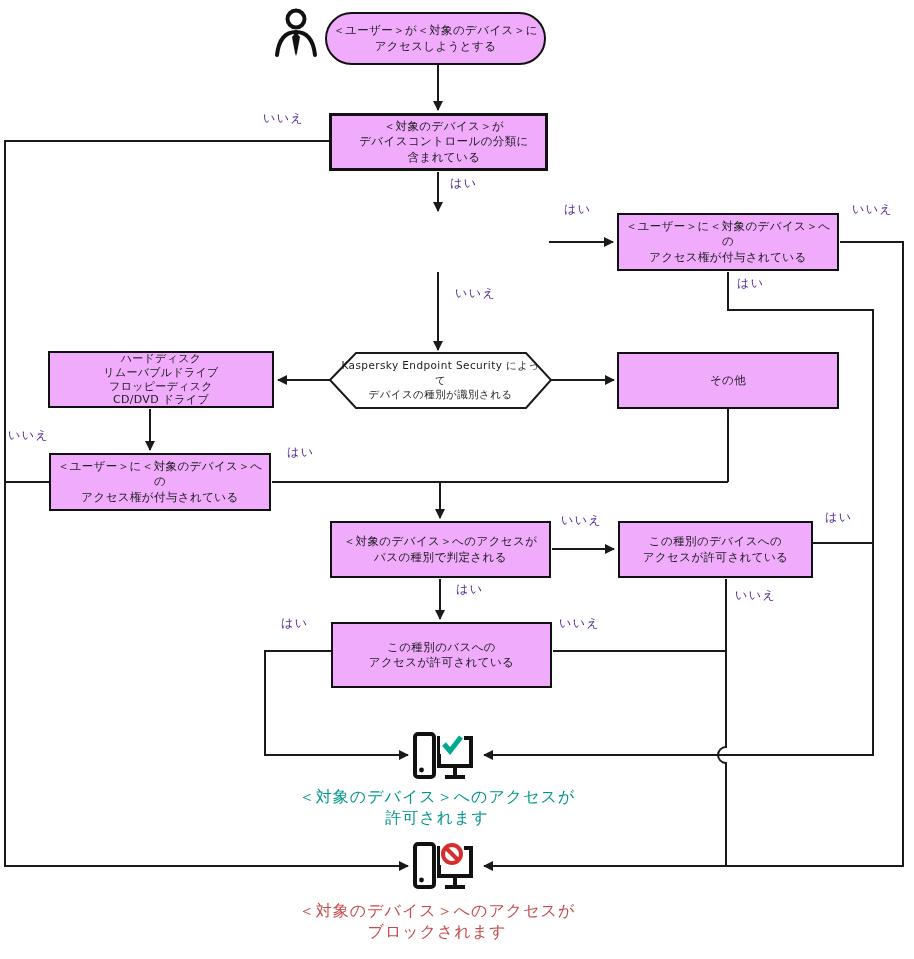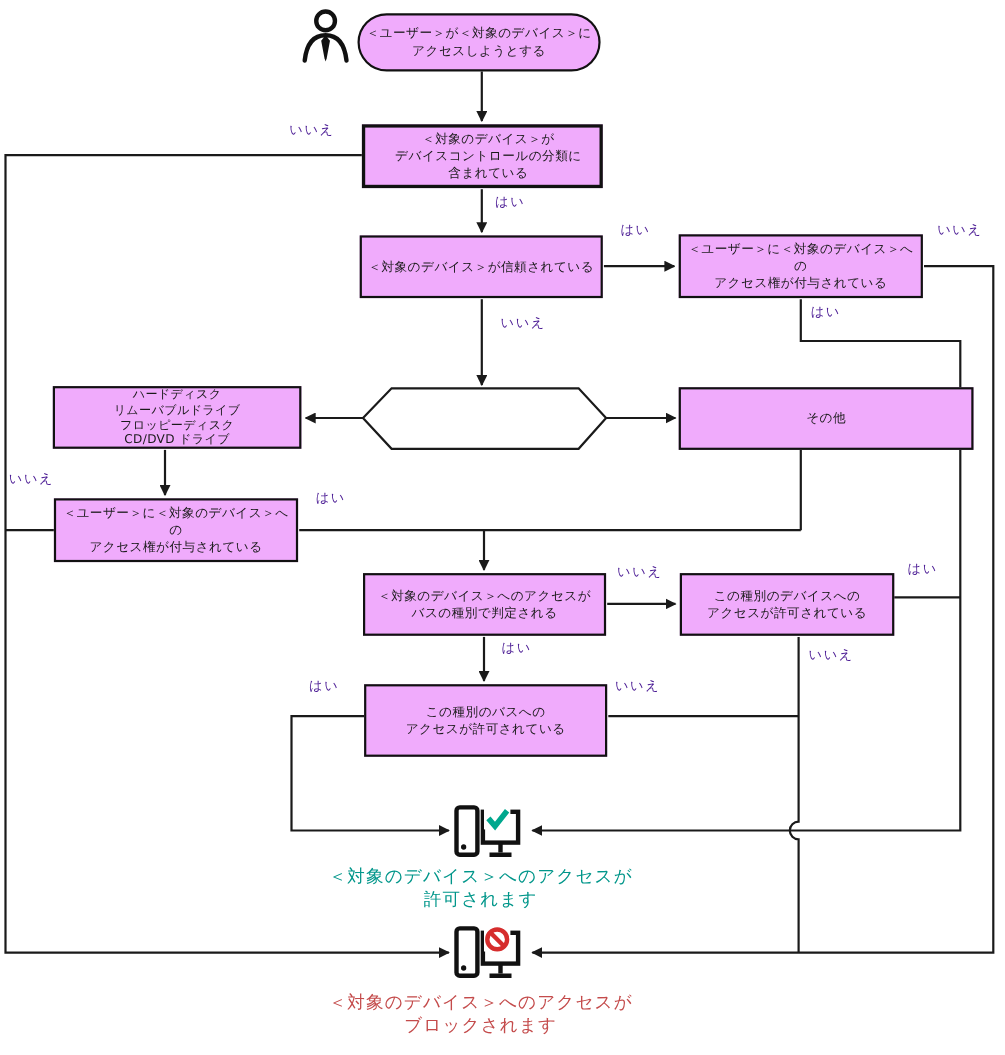--- a/index.html
+++ b/index.html
@@ -68,32 +68,33 @@
     <path d="M24,24 L28,29 L25,45 L24,48 L23,45 L20,29 Z" fill="#111"></path>
   </svg>
 
   <div class="node start" style="left:325px; top:12px; width:221px; height:53px;">＜ユーザー＞が＜対象のデバイス＞に
 アクセスしようとする</div>
 
   <div class="node thick" style="left:329px; top:113px; width:219px; height:58px;padding-left:15px;">＜対象のデバイス＞が
 デバイスコントロールの分類に
 含まれている</div>
 
-  <div class="node" style="left:327px; top:214px; width:221px; height:57px;">＜対象のデバイス＞が信頼されている</div>
 
   <div class="node" style="left:617px; top:213px; width:222px; height:58px;">＜ユーザー＞に＜対象のデバイス＞への
 アクセス権が付与されている</div>
 
+  <div class="node hexlabel" style="left:336px; top:358px; width:209px; height:44px;">Kaspersky Endpoint Security によって
+デバイスの種別が識別される</div>
 
   <div class="node tight" style="left:48px; top:351px; width:226px; height:57px;">ハードディスク
 リムーバブルドライブ
 フロッピーディスク
 CD/DVD ドライブ</div>
 
-  <div class="node" style="left:617px; top:352px; width:268px; height:57px;">その他</div>
+  <div class="node" style="left:617px; top:352px; width:222px; height:57px;">その他</div>
 
   <div class="node" style="left:49px; top:453px; width:222px; height:58px;">＜ユーザー＞に＜対象のデバイス＞への
 アクセス権が付与されている</div>
 
   <div class="node" style="left:330px; top:521px; width:221px; height:57px;">＜対象のデバイス＞へのアクセスが
 バスの種別で判定される</div>
 
   <div class="node" style="left:618px; top:521px; width:195px; height:57px;">この種別のデバイスへの
 アクセスが許可されている</div>
 

